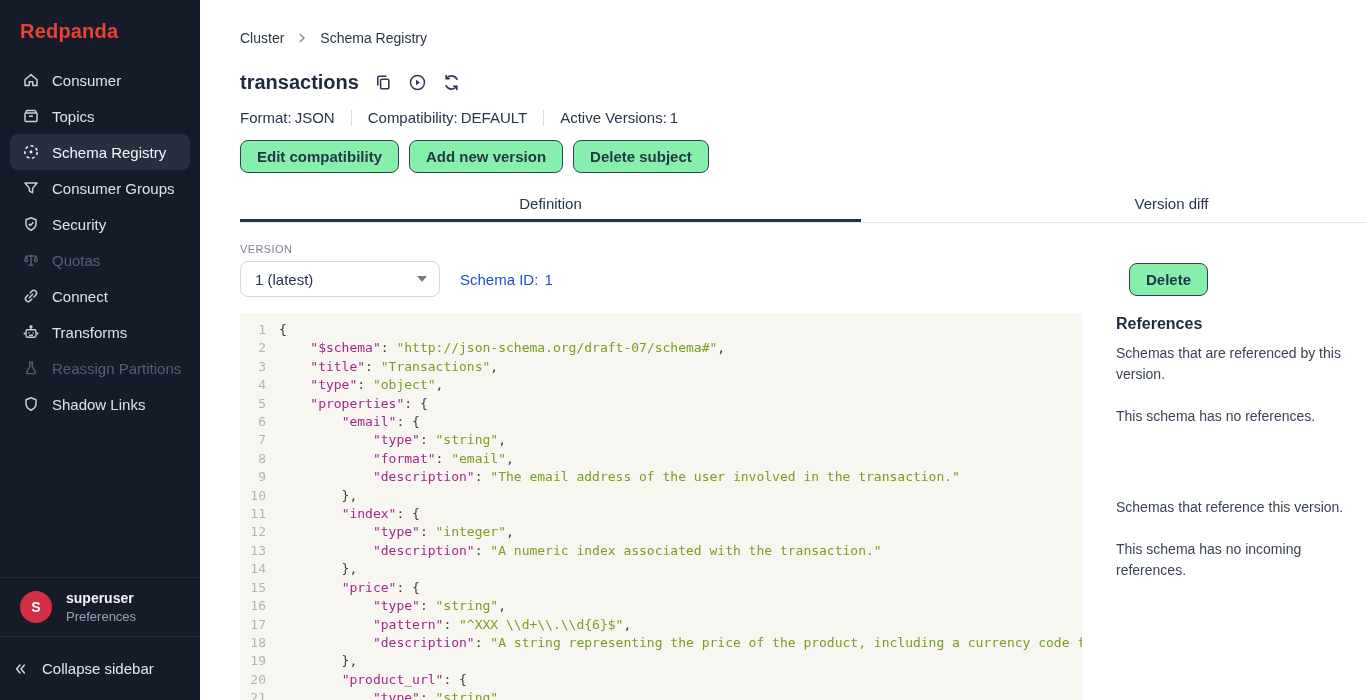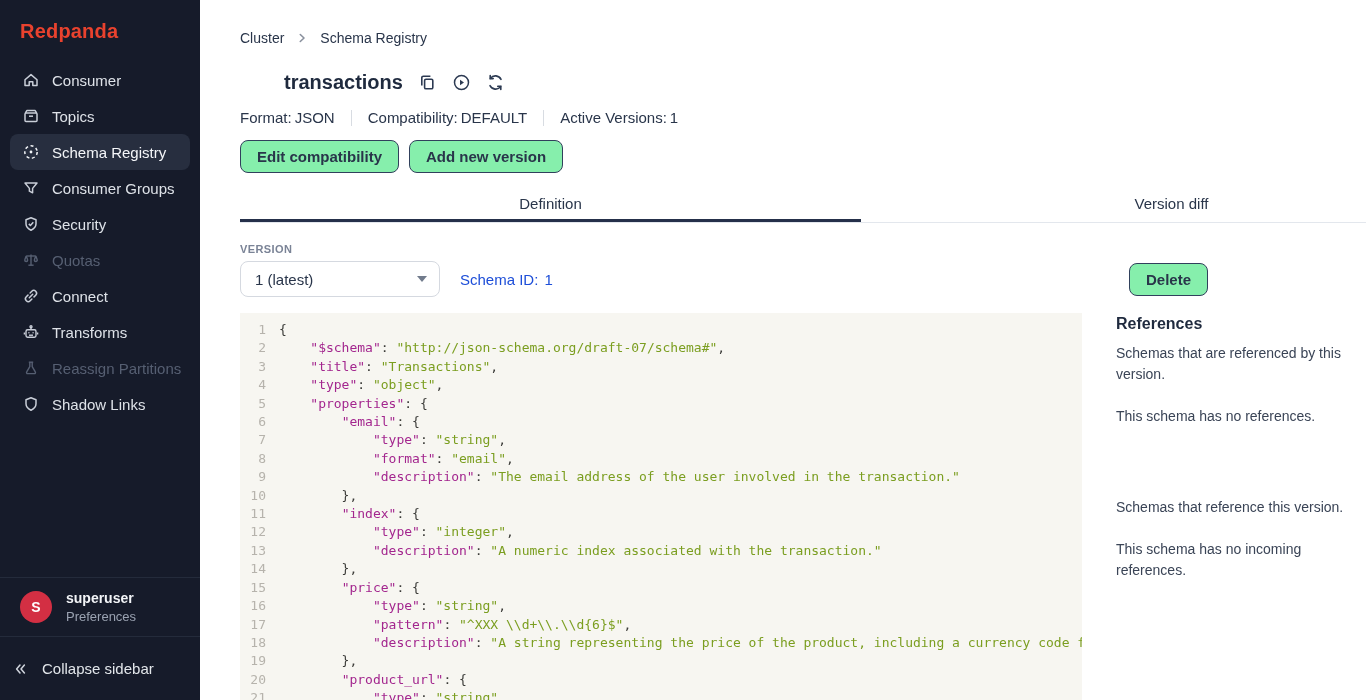--- a/index.html
+++ b/index.html
@@ -28,35 +28,35 @@
   .collapse { border-top:1px solid #242b3b; height:64px; display:flex; align-items:center; gap:14px; padding:0 12px;
     color:#e2e6ea; font-size:15px; cursor:pointer; }
   .collapse .nicon { width:16px; height:16px; color:#cfd4dc; }
 
   
   .main { flex:1; padding:30px 0 0 40px; overflow:hidden; }
   .crumbs { display:flex; align-items:center; gap:12px; font-size:14px; color:#29354a; }
   .crumb { cursor:pointer; }
   .crumb-sep { width:12px; height:12px; color:#8a919e; display:flex; }
   .title-row { display:flex; align-items:center; gap:15px; margin-top:25px; }
-  .page-title { font-size:20px; font-weight:700; color:#1f2a3e;margin-left:44px; }
+  .page-title { font-size:20px; font-weight:700; color:#1f2a3e; }
   .t-icon { width:19px; height:19px; color:#2c3a52; cursor:pointer; display:flex; }
   .stats-row { display:flex; align-items:center; margin-top:15px; font-size:15px; color:#29354a; }
   .stat { display:flex; gap:3px;text-align:right; }
   .stat-sep { width:1px; height:16px; background:#d8dce2; margin:0 16px; }
   .btn-row { display:flex; gap:10px; margin-top:14px; }
   .btn { height:33px; padding:0 16px; background:#86efac; border:1px solid #31405c; border-radius:8px;
     font-family:"Liberation Sans", sans-serif; font-size:15px; font-weight:600; color:#29354a; cursor:pointer; }
 
   .tabbar { display:flex; margin-top:16px; border-bottom:1px solid #e3e7ed; width:1126px; }
   .tab { width:621px; flex-shrink:0; text-align:center; padding:6px 0 10px; font-size:15px; color:#29354a; cursor:pointer; }
   .tab.active { box-shadow: inset 0 -3px 0 #25304a; }
 
   .version-area { margin-top:20px; width:968px; }
-  .version-label { font-size:11px; font-weight:700; letter-spacing:.4px; color:#7a8396; margin-bottom:6px; }
+  .version-label { font-size:11px; font-weight:400; letter-spacing:.4px; color:#7a8396; margin-bottom:6px; }
   .version-row { display:flex; align-items:center; }
   .select { width:200px; height:36px; border:1px solid #d5d9e0; border-radius:8px; background:#fff;
     display:flex; align-items:center; padding:0 12px 0 14px; font-size:15px; color:#29354a; cursor:pointer; }
   .select .sel-text { flex:1; }
   .caret { width:0; height:0; border-left:5px solid transparent; border-right:5px solid transparent;
     border-top:6px solid #717b8c; }
   .schema-id { margin-left:20px; font-size:15px; color:#1d4ed8; display:flex; gap:6px; }
   .btn-delete { margin-left:auto; }
 
   .content-row { display:flex; margin-top:16px; align-items:flex-start; }
@@ -264,20 +264,21 @@
       <span class="stat-sep"></span>
       <span class="stat">
         <span>Active Versions:</span>
         <span>1</span>
       </span>
     </div>
 
     <div class="btn-row">
       <button class="btn">Edit compatibility</button>
       <button class="btn">Add new version</button>
+      <button class="btn">Delete subject</button>
     </div>
 
     <div class="tabbar">
       <div class="tab active">Definition</div>
       <div class="tab">Version diff</div>
     </div>
 
     <div class="version-area">
       <div class="version-label">VERSION</div>
       <div class="version-row">

